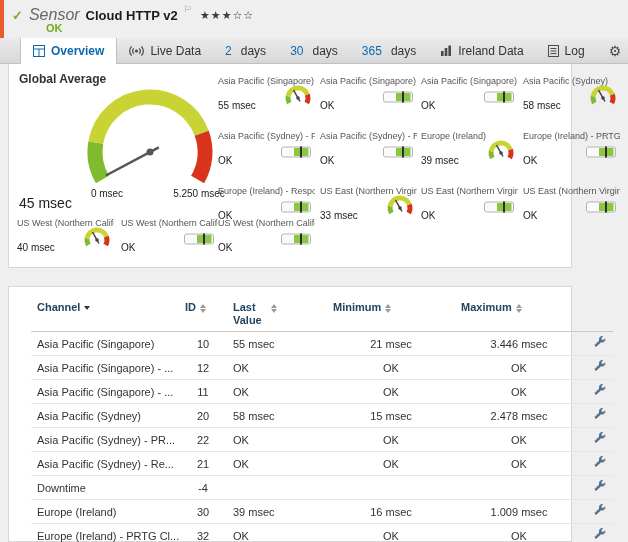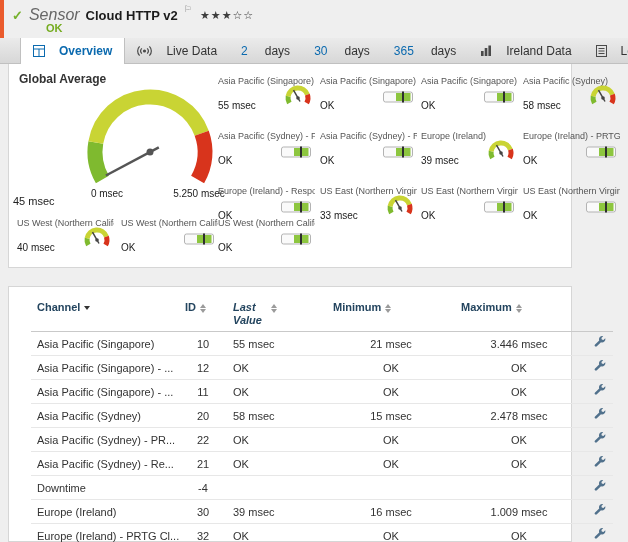--- a/index.html
+++ b/index.html
@@ -12,54 +12,54 @@
   .hdr-line1 { position:absolute; left:12px; top:6px; display:flex; align-items:center; gap:6px; white-space:nowrap; }
   .check { color:#76b12c; font-size:13px; font-weight:bold; }
   .kind { font-style:italic; color:#666; font-size:16px; }
   .title { font-weight:bold; color:#1b1b1b; font-size:13px; }
   .flag { color:#8a8a8a; font-size:9px; align-self:flex-start; margin-top:-2px; }
   .stars { color:#3e3e3e; font-size:11px; letter-spacing:1px; margin-left:2px; cursor:pointer; }
   .status-ok { position:absolute; left:46px; top:22px; color:#74ab1e; font-weight:bold; font-size:11px; }
 
   
   .tabs { position:absolute; left:0; right:0; top:38px; height:26px; background:linear-gradient(#ebebeb,#d7d7d7); border-bottom:1px solid #c0c0c0; display:flex; align-items:stretch; padding-left:20px; }
-  .tab { position:relative; display:flex; align-items:center; gap:14px; padding:0 12px; color:#333; font-size:12px; cursor:pointer; white-space:nowrap; }
+  .tab { position:relative; display:flex; align-items:center; gap:6px; padding:0 12px; color:#333; font-size:12px; cursor:pointer; white-space:nowrap; }
   .tab.active { background:#fff; border-left:1px solid #c0c0c0; border-right:1px solid #c0c0c0; color:#0b6aaf; font-weight:bold; }
   .tab.active::after { content:""; position:absolute; left:0; right:0; bottom:-1px; height:1px; background:#fff; }
   .tab-num { color:#0b6aaf; margin-right:3px; }
   .gear-glyph { font-size:14px; color:#4a4a4a; line-height:1; }
 
   
   .panel { position:absolute; left:8px; width:564px; background:#fff; border:1px solid #d6d6d6; }
   .panel-gauges { top:64px; height:204px; border-top:none; }
   .panel-table  { top:286px; height:256px; }
 
   
   .g-title { position:absolute; left:10px; top:8px; font-weight:bold; font-size:12px; color:#333; }
   .g-big { position:absolute; left:56px; top:18px; }
   .g-min { position:absolute; left:70px; top:124px; width:56px; text-align:center; font-size:10px; color:#222; }
   .g-max { position:absolute; left:154px; top:124px; width:72px; text-align:center; font-size:10px; color:#222; }
-  .g-big-val { position:absolute; left:4px; top:131px; font-size:11px; color:#222; }
+  .g-big-val { position:absolute; left:10px; top:131px; font-size:14px; color:#222; }
 
   
   .gcell { position:absolute; width:97px; height:44px; cursor:pointer; }
   .glabel { font-size:9px; color:#555; white-space:nowrap; overflow:hidden; width:97px; }
   .gval { position:absolute; left:0; top:24px; font-size:10px; color:#222; }
   .gauge-r { position:absolute; right:0; top:8px; }
   .gauge-l { position:absolute; right:4px; top:15px; }
 
   
   .tbl-wrap { position:absolute; left:22px; top:8px; right:12px; }
   table.data { border-collapse:collapse; width:100%; table-layout:fixed; font-size:11px; }
   table.data th { color:#24455f; font-weight:bold; text-align:left; vertical-align:top; padding:6px 6px 4px 6px; border-bottom:1px solid #c9c9c9; cursor:pointer; }
   table.data td { padding:4px 6px; border-bottom:1px solid #e7e7e7; color:#333; height:12px; overflow:hidden; white-space:nowrap; }
   .c-id  { text-align:center; }
   .c-min, .c-max { text-align:center; }
   .c-tools { text-align:right; }
-  .hdr-2l { display:inline-block; width:34px; line-height:1.2; vertical-align:top;font-style:italic; }
+  .hdr-2l { display:inline-block; width:34px; line-height:1.2; vertical-align:top; }
   .sort { display:inline-flex; flex-direction:column; margin-left:4px; vertical-align:middle; row-gap:1px; }
   .tri-up   { width:0; height:0; border-left:3.5px solid transparent; border-right:3.5px solid transparent; border-bottom:4px solid #9b9b9b; }
   .tri-down { width:0; height:0; border-left:3.5px solid transparent; border-right:3.5px solid transparent; border-top:4px solid #9b9b9b; }
   .tri-down.dark { border-top-color:#333; }
   .wrench { display:inline-block; cursor:pointer; }
 </style>
 </head>
 <body>
 
 <div class="screen">

